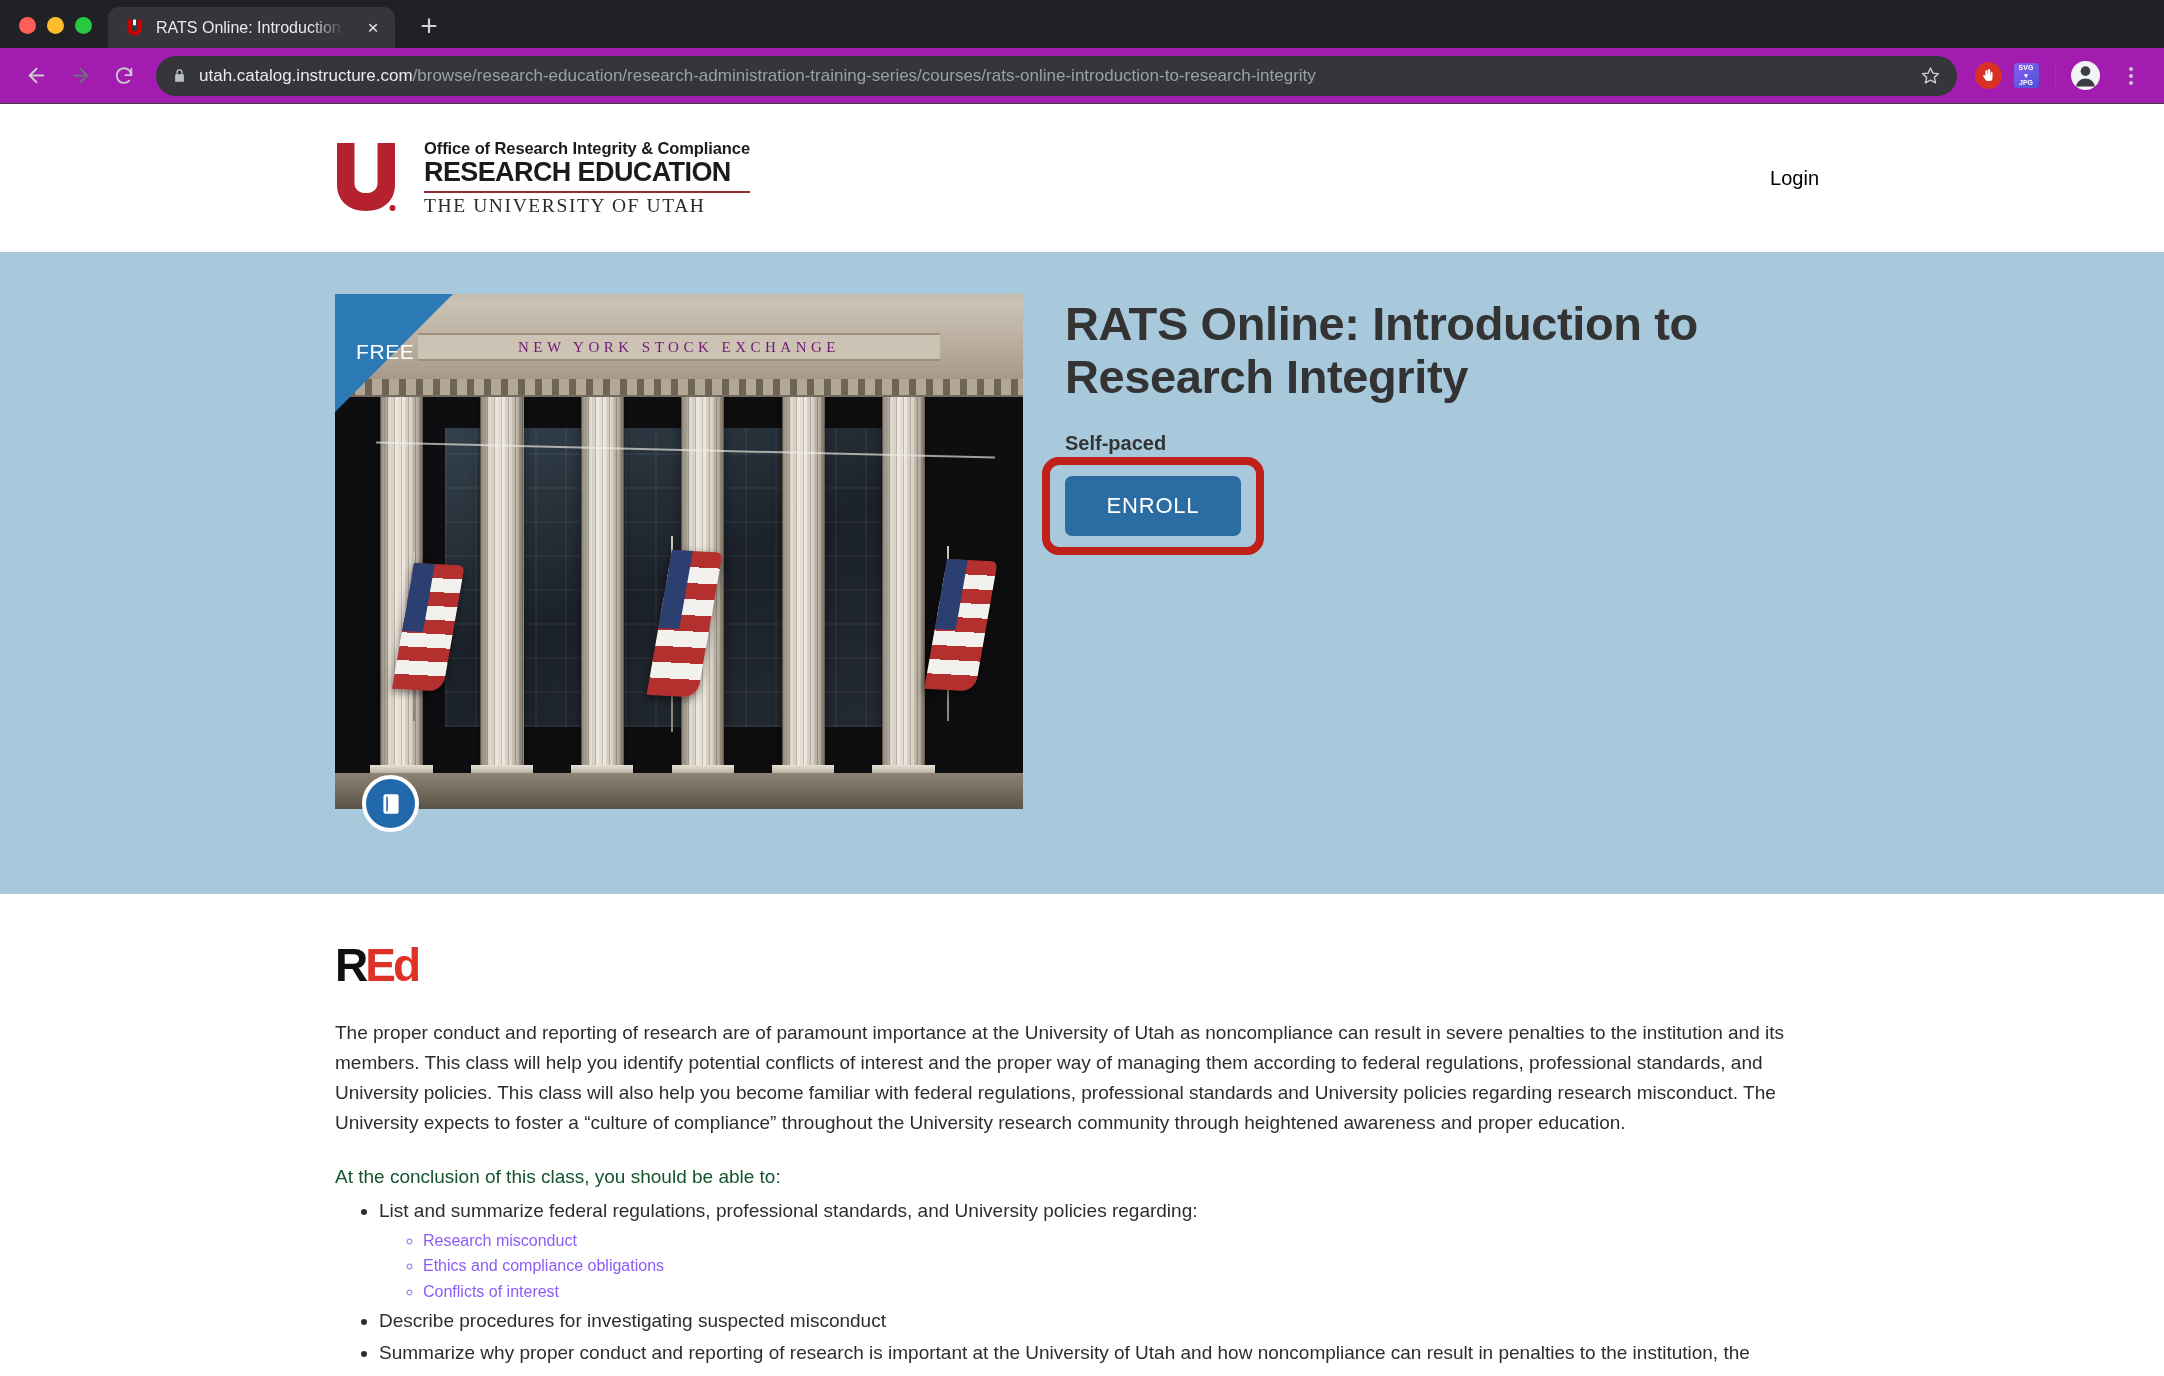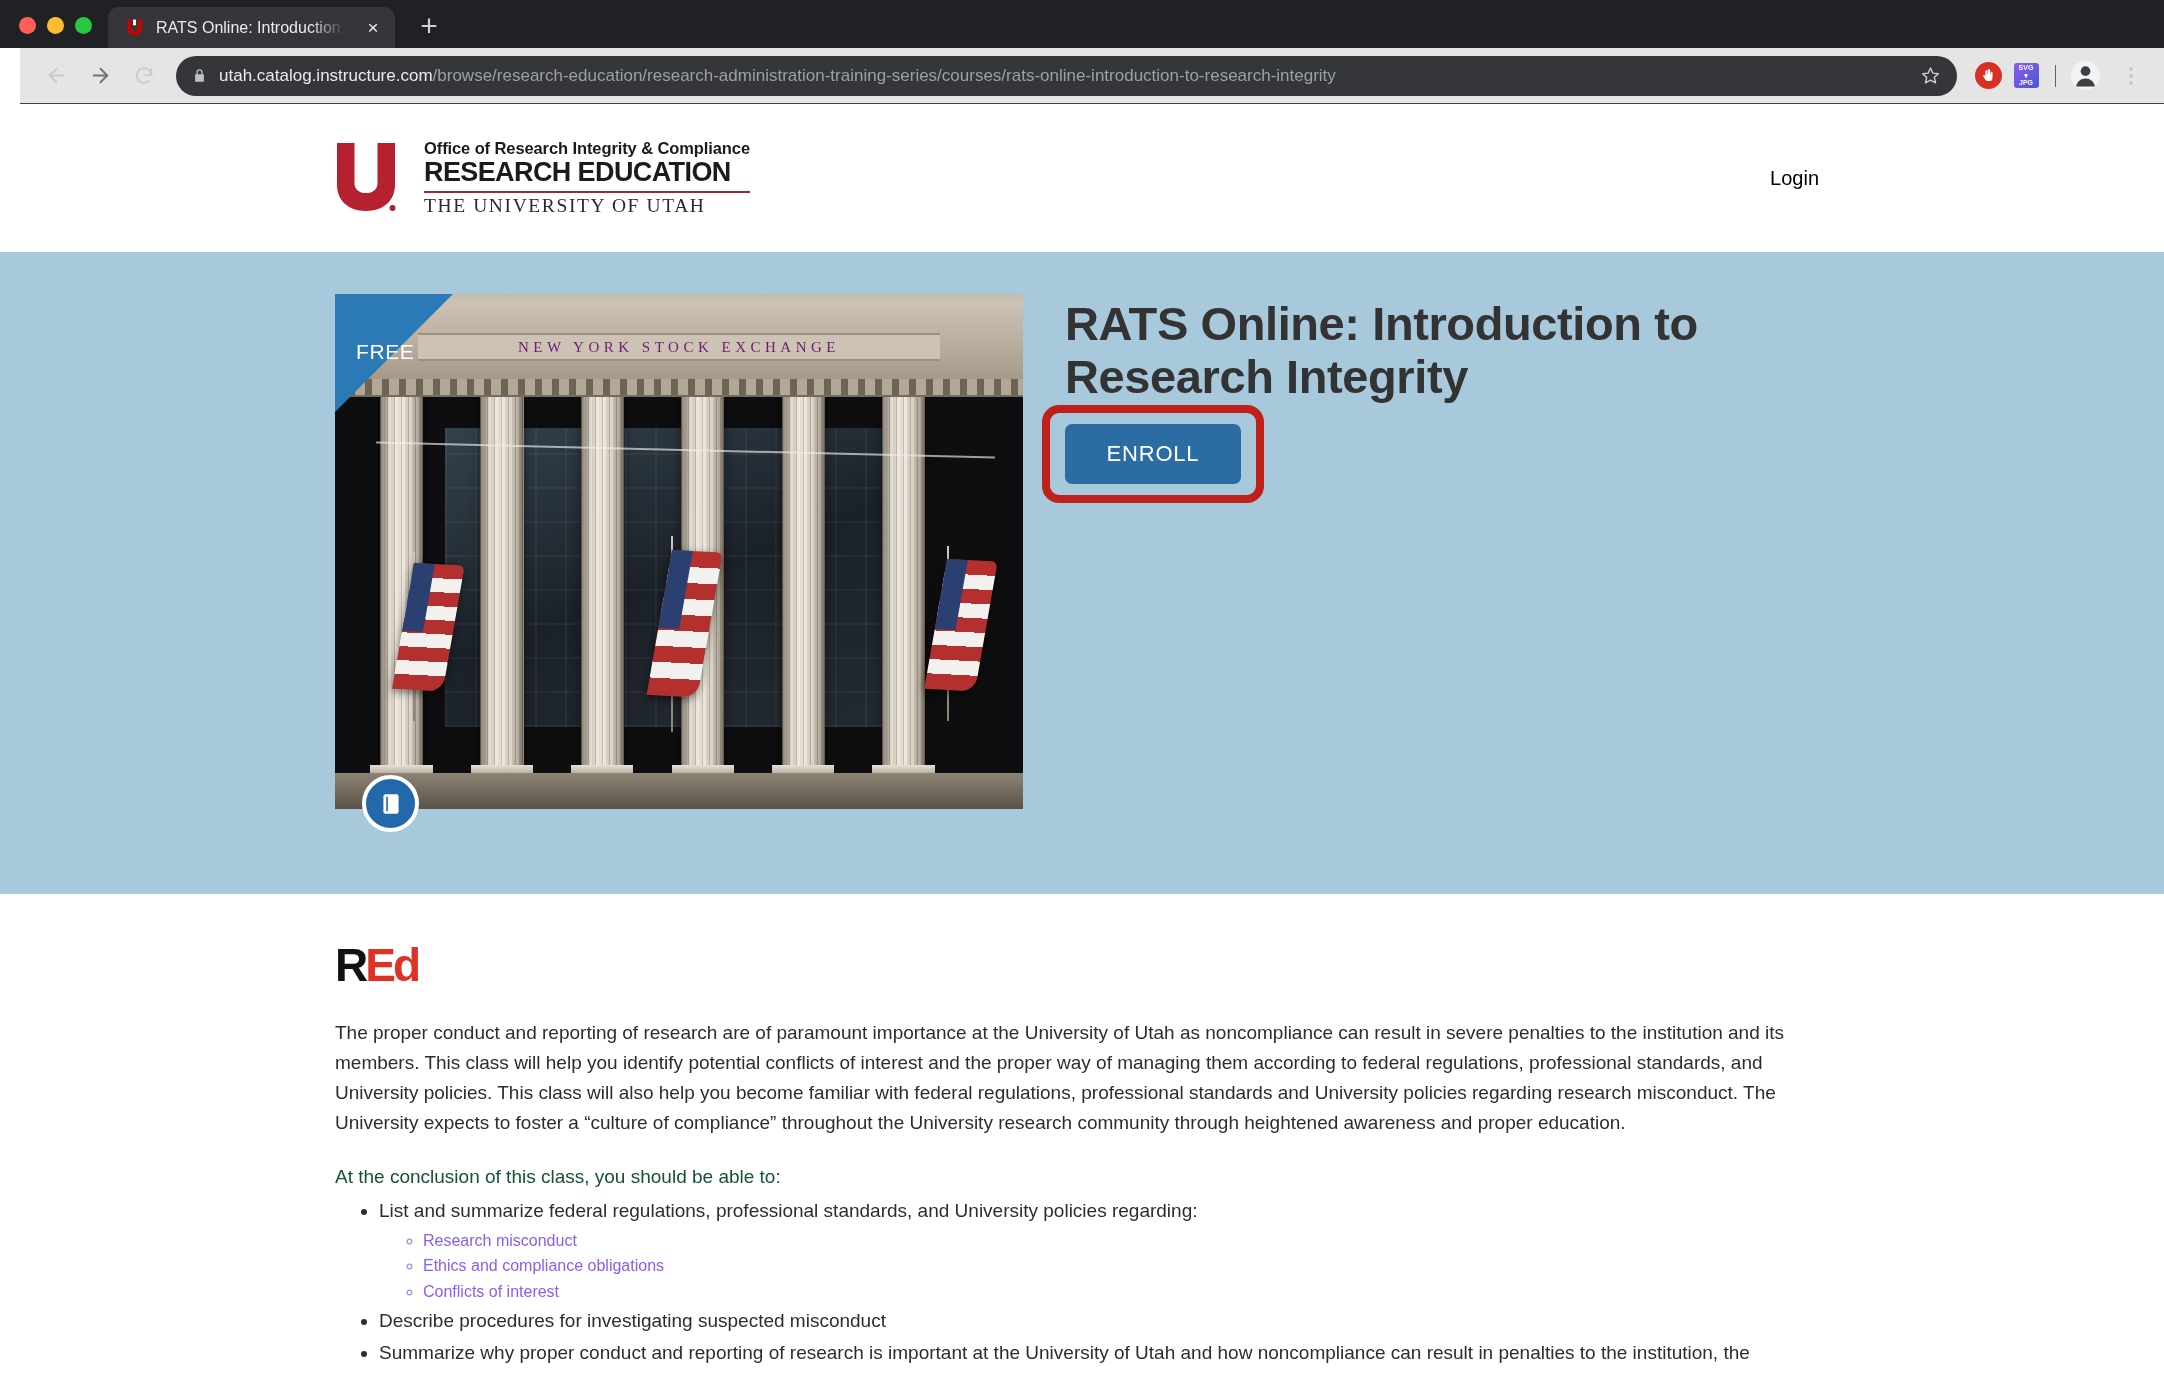--- a/index.html
+++ b/index.html
@@ -43,24 +43,23 @@
     display: flex; align-items: center; justify-content: center;
     font-size: 19px; line-height: 1;
   }
   .newtab {
     width: 40px; height: 40px; margin: 0 0 2px 14px; color: #cdd0d4;
     display: flex; align-items: center; justify-content: center;
     font-size: 30px; font-weight: 300; line-height: 1;
   }
 
   .toolbar {
-    height: 56px; background: #e5e5e5; display: flex; align-items: center;
+    height: 56px; background: #a21caf; display: flex; align-items: center;
     padding: 0 16px; gap: 4px; flex: none;
     border-bottom: 1px solid #3c4043;
-    margin-left: 20px;
   }
   .navbtn {
     width: 40px; height: 40px; border-radius: 50%; flex: none;
     display: flex; align-items: center; justify-content: center;
     color: #c8ccd0;
   }
   .navbtn.dim { color: #6e7276; }
   .omnibox {
     flex: 1; height: 40px; background: #35363a; border-radius: 20px;
     display: flex; align-items: center; padding: 0 16px; gap: 12px;
@@ -405,20 +404,21 @@
           <span class="book-badge">
             <svg width="26" height="26" viewBox="0 0 24 24" fill="#fff">
                 <rect x="5" y="3" width="14" height="18" rx="2"></rect>
                 <rect x="7.6" y="5.4" width="1.5" height="13.2" fill="#2269ab"></rect>
               </svg>
           </span>
         </div>
 
         <div class="hero-right">
           <h1 class="course-title">RATS Online: Introduction to Research Integrity</h1>
+          <div class="pace">Self-paced</div>
           <div class="enroll-wrap">
             <span class="annot"></span>
             <button class="enroll-btn">ENROLL</button>
           </div>
         </div>
 
       </div>
     </section>
 
     <section class="body-section">

